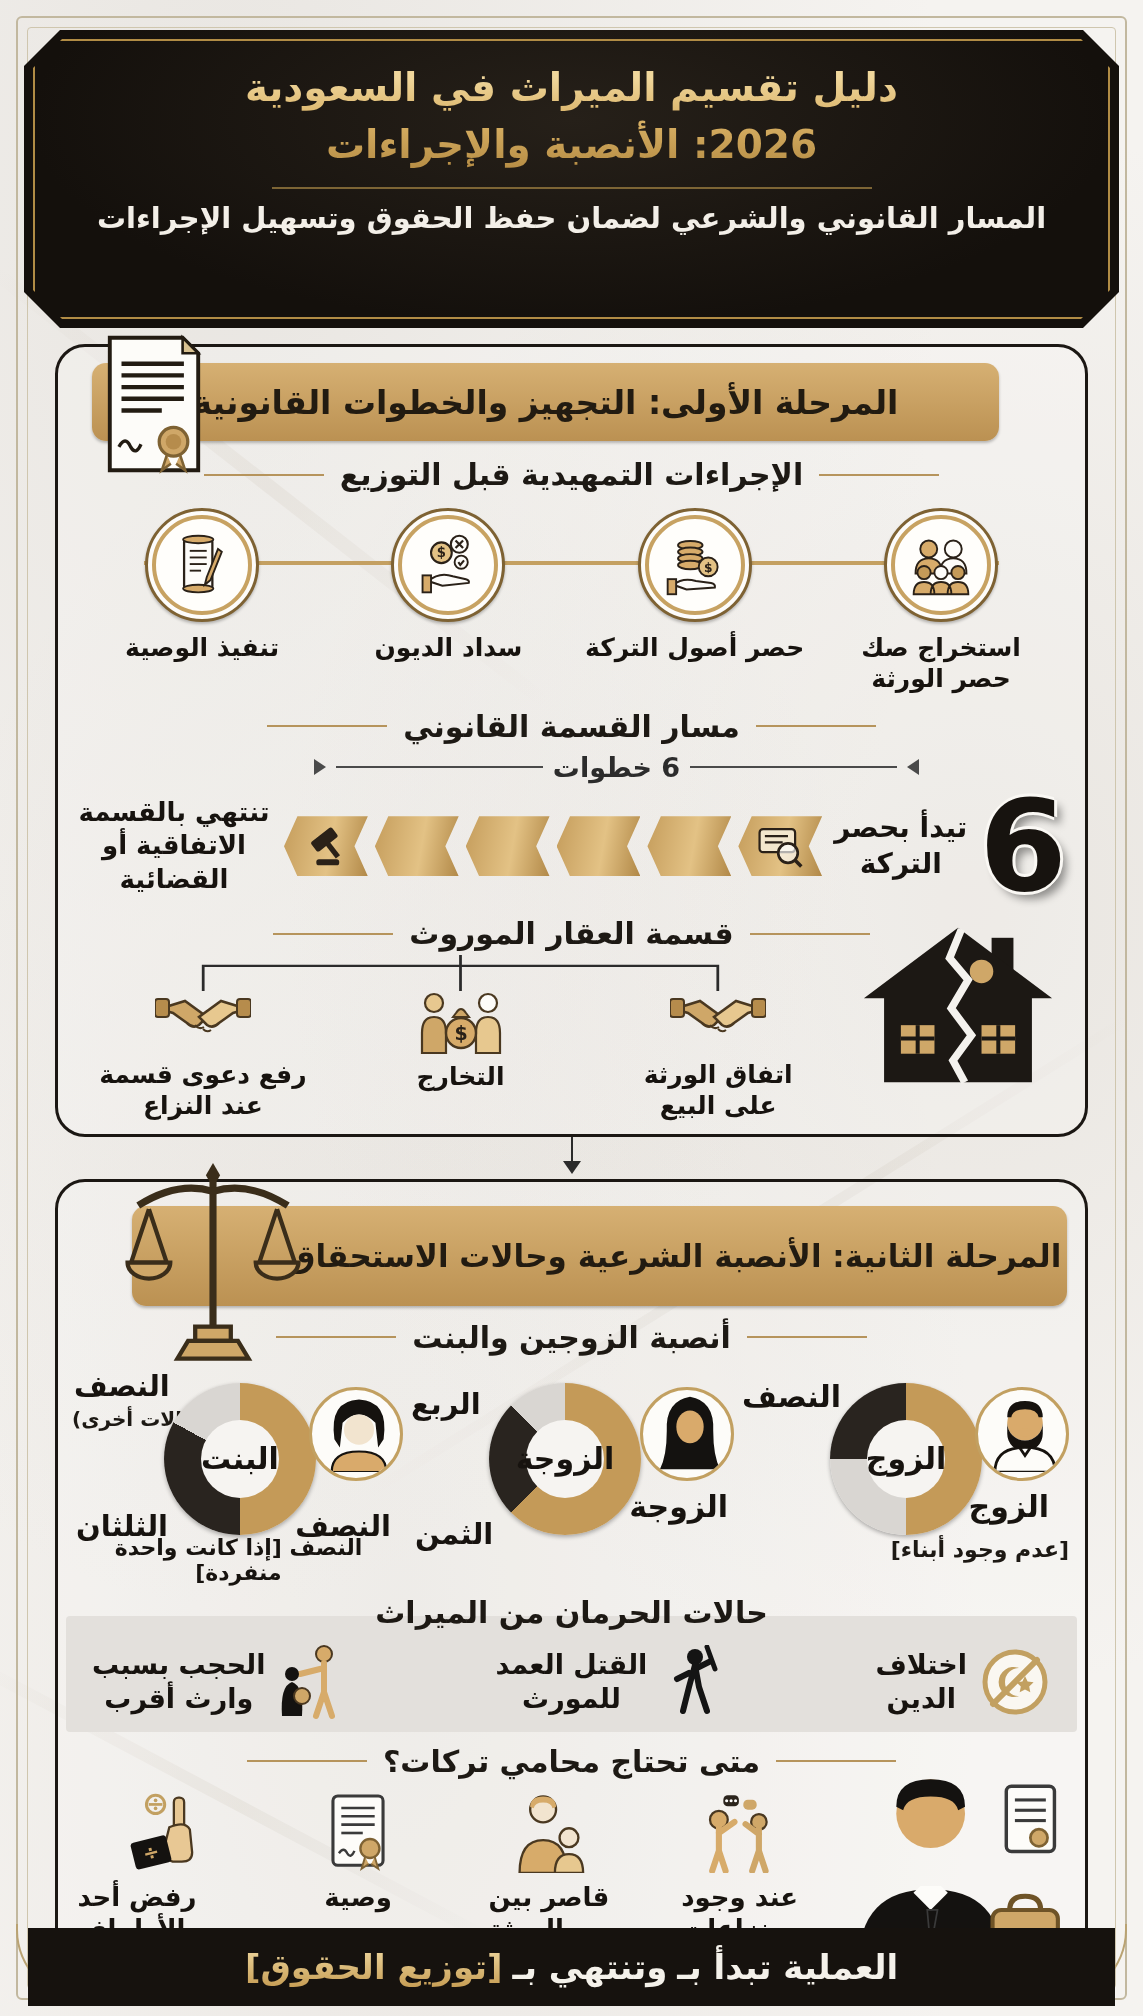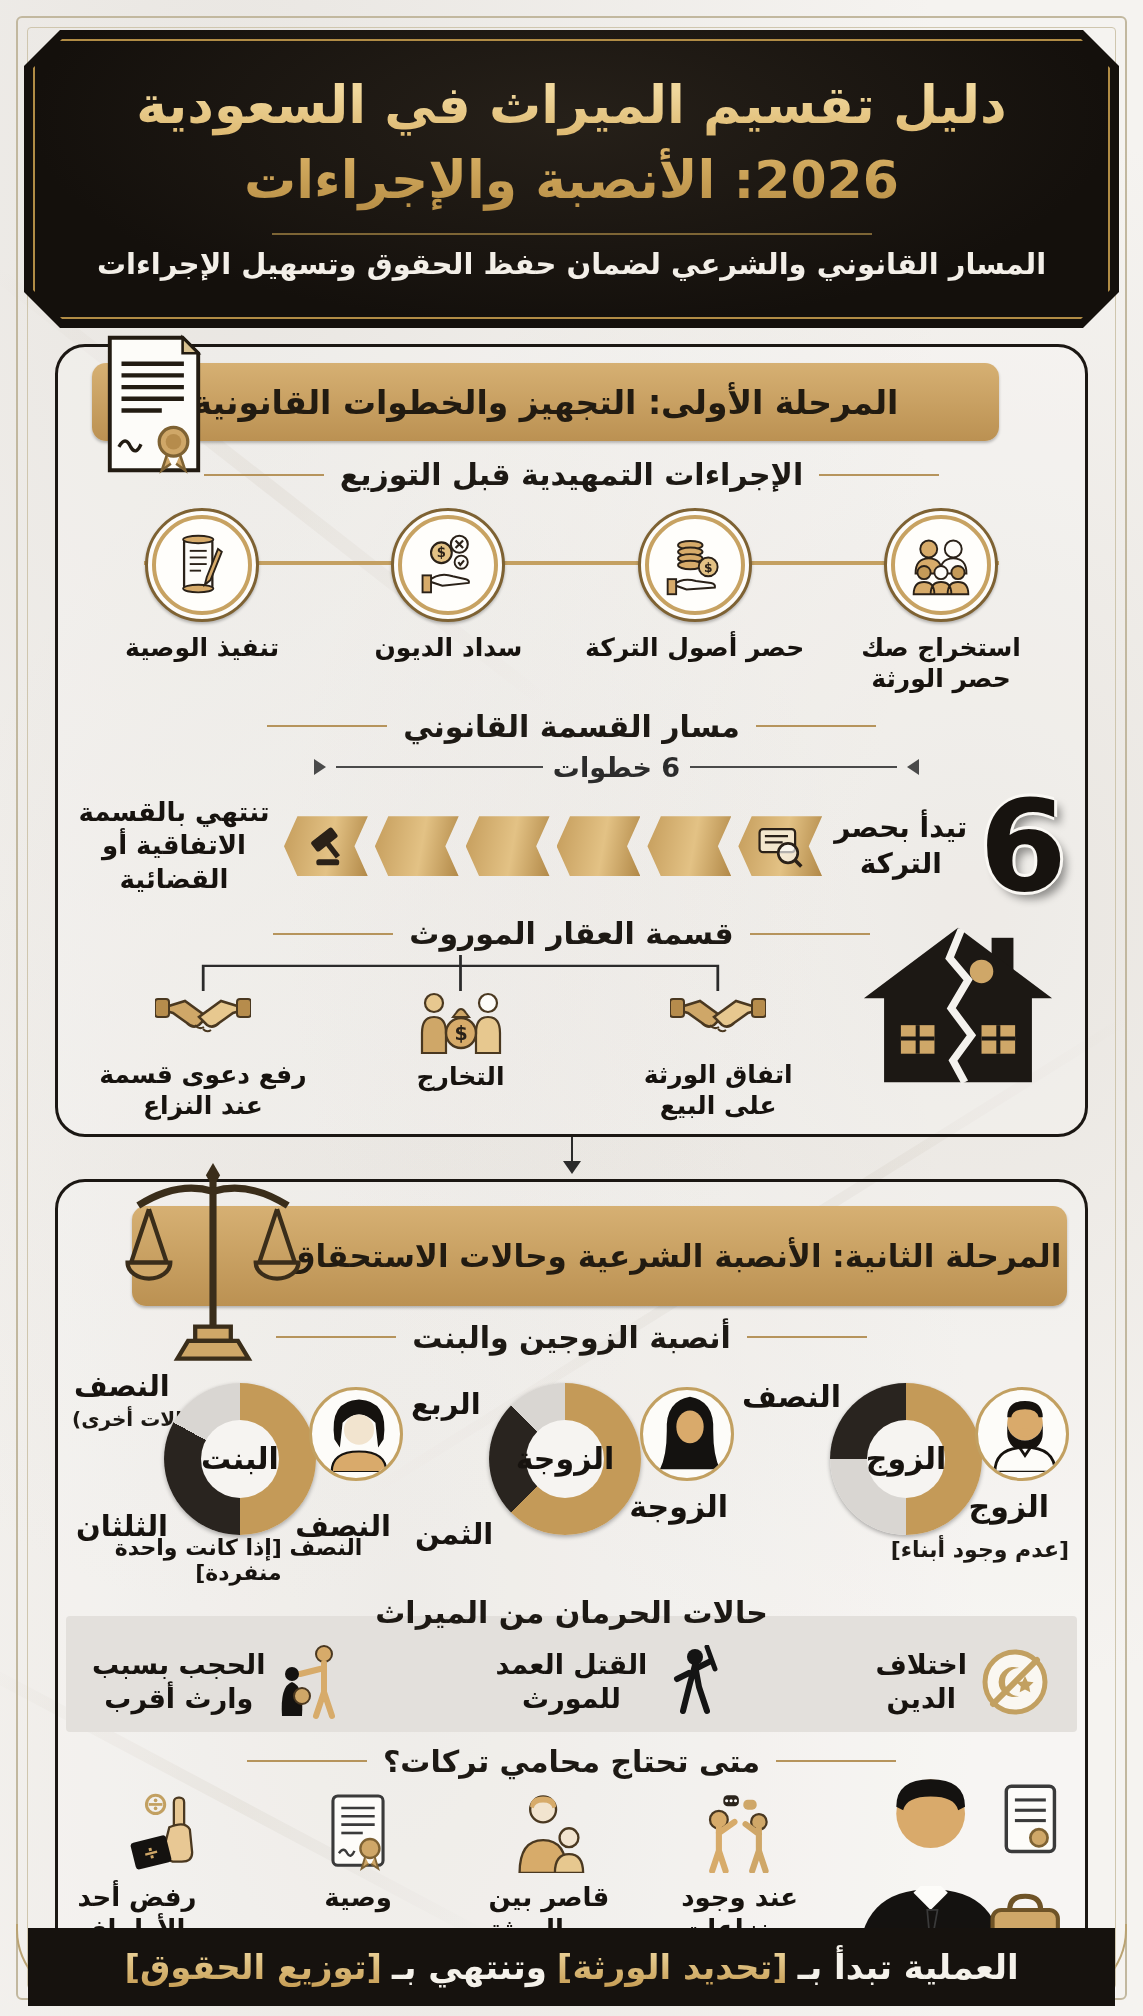--- a/index.html
+++ b/index.html
@@ -19,21 +19,21 @@
   .corner{position:absolute;width:74px;height:74px;border:2px solid #b9a272;pointer-events:none;}
   .corner.bl{left:16px;bottom:16px;border-top:none;border-right:none;border-bottom-left-radius:70px;}
   .corner.br{right:16px;bottom:16px;border-top:none;border-left:none;border-bottom-right-radius:70px;}
 
   
   .plaque{position:absolute;top:30px;left:24px;right:24px;height:298px;z-index:5;
     background:radial-gradient(ellipse at 50% 30%,#262019,#14100c 70%);
     clip-path:polygon(36px 0,calc(100% - 36px) 0,100% 36px,100% calc(100% - 36px),calc(100% - 36px) 100%,36px 100%,0 calc(100% - 36px),0 36px);}
   .plaque-line{position:absolute;inset:9px;border:2px solid #b18c45;
     clip-path:polygon(29px 0,calc(100% - 29px) 0,100% 29px,100% calc(100% - 29px),calc(100% - 29px) 100%,29px 100%,0 calc(100% - 29px),0 29px);}
-  .title{margin-top:38px;text-align:center;font-size:52px;line-height:1.45;letter-spacing:0;
+  .title{margin-top:30px;text-align:center;font-size:39px;line-height:1.45;letter-spacing:0;
     background:linear-gradient(180deg,#f0d79c 15%,#d7af63 55%,#b38a42);
     -webkit-background-clip:text;background-clip:text;color:transparent;}
   .hdr-divider{width:600px;height:2px;margin:14px auto 12px;background:#7d6535;}
   .subtitle{text-align:center;color:#f3efe8;font-size:29px;}
 
   
   .content{position:absolute;top:344px;left:55px;right:55px;}
   .panel{position:relative;border:3px solid #1b1713;border-radius:30px;background:rgba(255,255,255,.22);}
   .goldbar{position:relative;display:flex;align-items:center;justify-content:center;
     background:linear-gradient(180deg,#d6b073,#bb9152);border-radius:14px;
@@ -563,17 +563,16 @@
             <div class="law-label pre">رفض أحد
 الأطراف للقسمة</div>
           </div>
         </div>
       </div>
     </div>
   </div>
 
   <div class="footer">
     <span>العملية تبدأ بـ </span>
-    <span class="gold">[تحديد الورثة]</span>
     <span> وتنتهي بـ </span>
     <span class="gold">[توزيع الحقوق]</span>
   </div>
 </div>
 
 </body></html>

